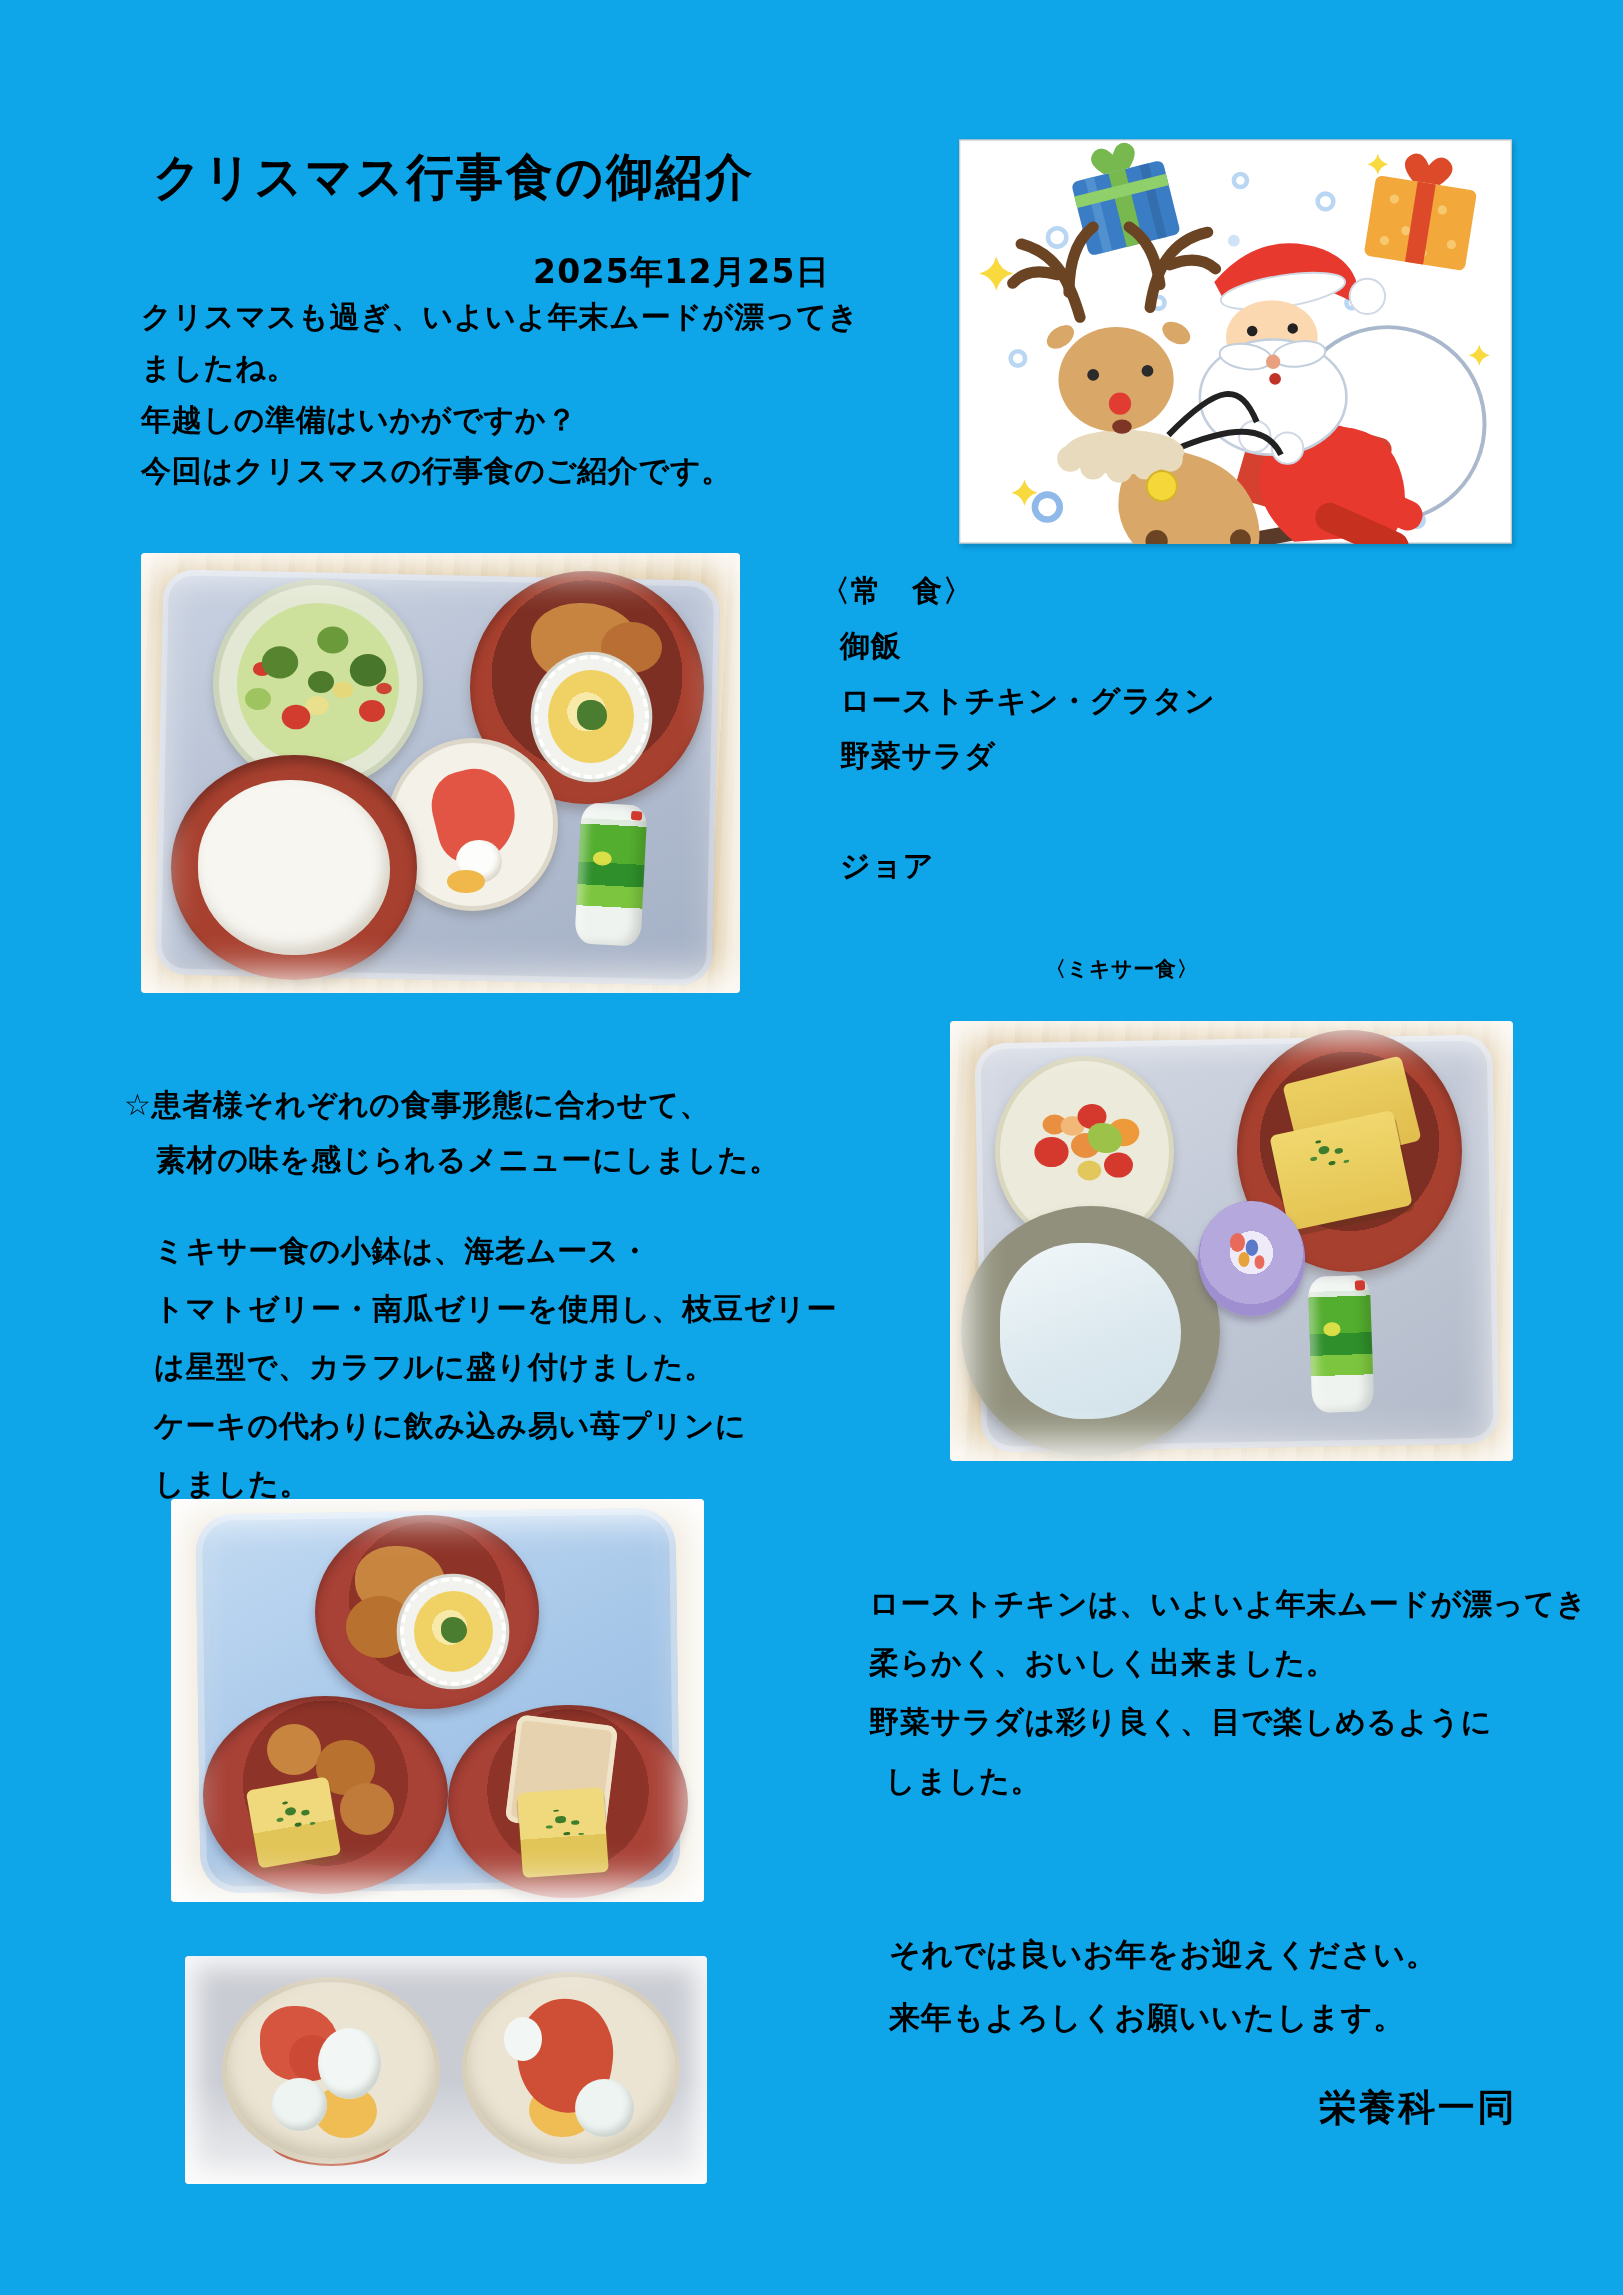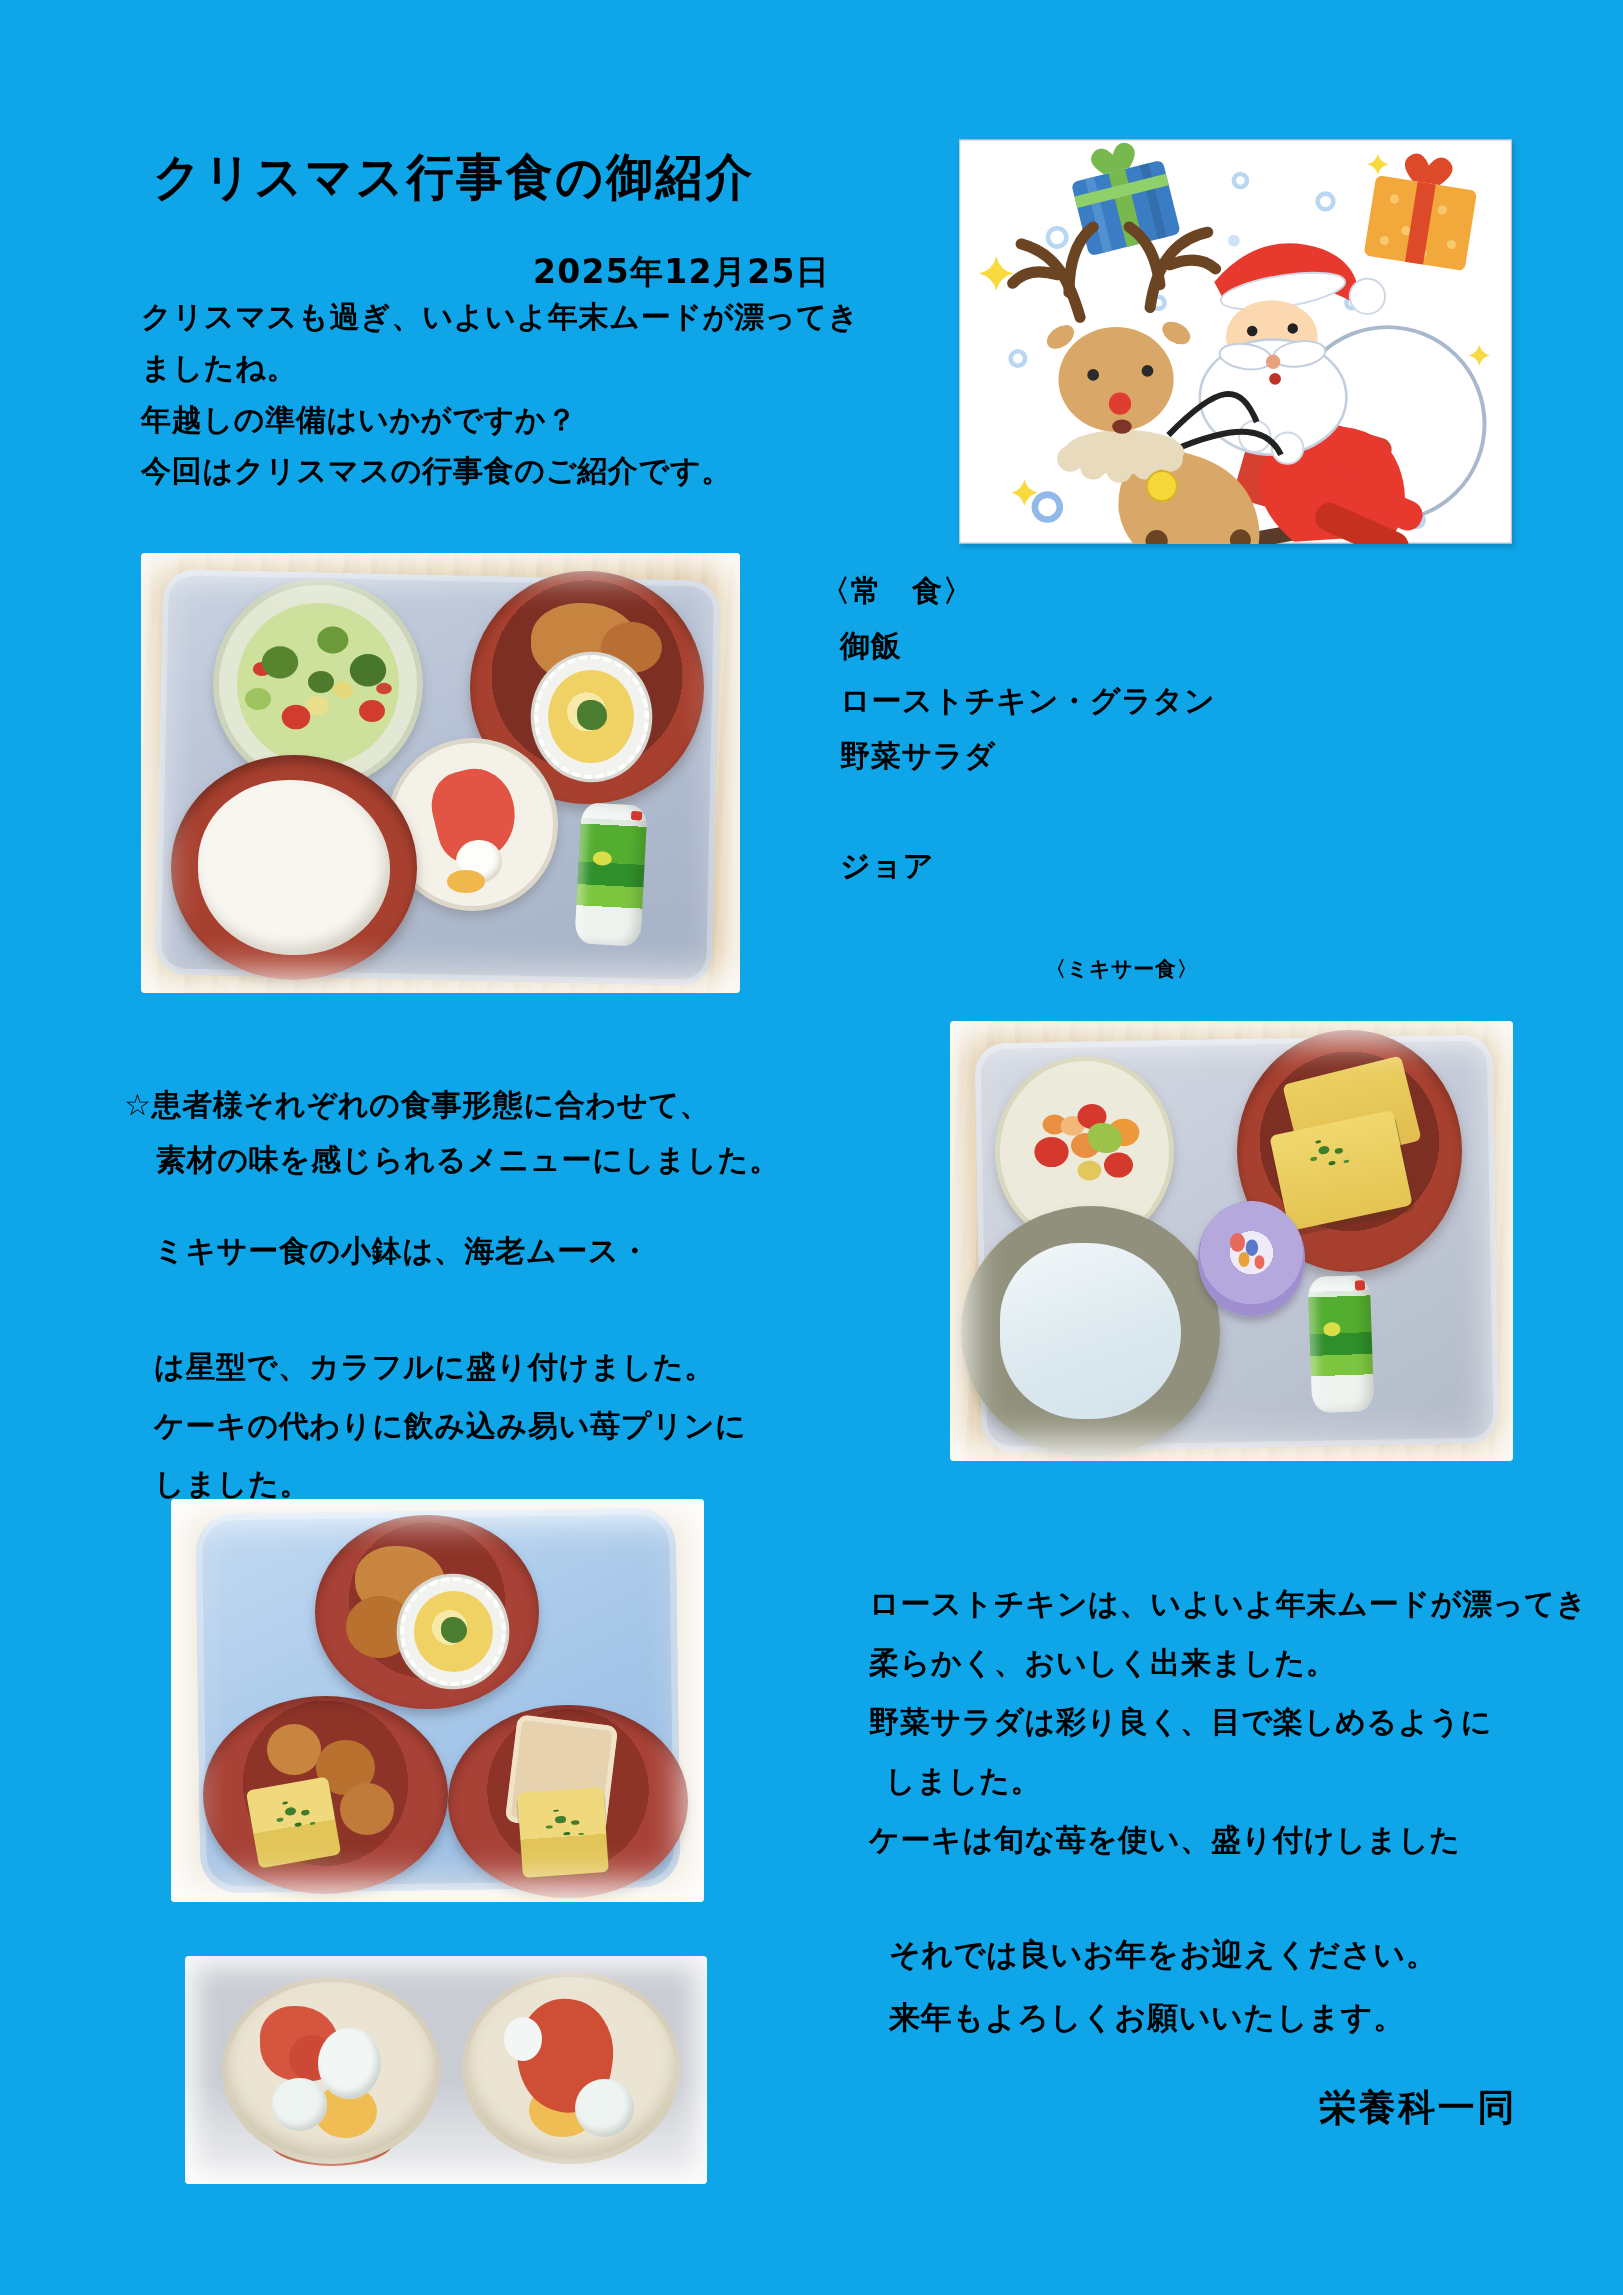--- a/index.html
+++ b/index.html
@@ -243,20 +243,21 @@
       <div class="dot" style="left:30%;top:28%;width:14%;height:16%;background:#e86a5a;box-shadow:14.4px 5.2px 0 -1.3px #5a79c9, 6.5px 17px 0 -2px #e8a23a, 22px 19.6px 0 -2.6px #e86a5a;"></div>
     </div>
     <div class="joie" style="left:64%;top:58%;width:11%;height:31%;transform:rotate(-2deg);"></div>
     <div class="vig"></div>
   </div>
 
   <div class="jp body-line" style="left:124px;top:1090px;">☆患者様それぞれの食事形態に合わせて、</div>
   <div class="jp body-line" style="left:156px;top:1145px;">素材の味を感じられるメニューにしました。</div>
 
   <div class="jp body-line" style="left:154px;top:1236px;">ミキサー食の小鉢は、海老ムース・</div>
+  <div class="jp body-line" style="left:154px;top:1294px;">トマトゼリー・南瓜ゼリーを使用し、枝豆ゼリー</div>
   <div class="jp body-line" style="left:154px;top:1352px;">は星型で、カラフルに盛り付けました。</div>
   <div class="jp body-line" style="left:154px;top:1411px;">ケーキの代わりに飲み込み易い苺プリンに</div>
   <div class="jp body-line" style="left:154px;top:1469px;">しました。</div>
 
   <div class="photo" style="left:171px;top:1499px;width:533px;height:403px;">
     <div style="position:absolute;inset:0;background:#efe8db;"></div>
     <div class="tray" style="left:5%;top:3%;width:90%;height:94%;border-radius:38px;transform:rotate(-0.8deg);
          background:linear-gradient(155deg,#c2daf2 0%,#a5c6e8 55%,#95b9e0 100%);
          box-shadow:inset 0 0 0 6.5px rgba(255,255,255,.3), inset 0 -10.5px 17px rgba(70,100,140,.3);"></div>
     <div class="cir" style="left:27%;top:4%;width:42%;height:48%;background:radial-gradient(circle at 50% 44%,#8e3328 0 50%,#a84136 50% 100%);box-shadow:0 6.5px 9.2px rgba(60,60,80,.3), inset 0 5.2px 10.5px rgba(0,0,0,.25);">
@@ -282,21 +283,20 @@
           <div class="sprk"></div>
         </div>
     </div>
     <div class="vig"></div>
   </div>
 
   <div class="jp body-line" style="left:869px;top:1589px;">ローストチキンは、いよいよ年末ムードが漂ってき</div>
   <div class="jp body-line" style="left:869px;top:1648px;">柔らかく、おいしく出来ました。</div>
   <div class="jp body-line" style="left:869px;top:1707px;">野菜サラダは彩り良く、目で楽しめるように</div>
   <div class="jp body-line" style="left:885px;top:1766px;">しました。</div>
-  <div class="jp body-line" style="left:869px;top:1825px;">ケーキは旬な苺を使い、盛り付けしました</div>
 
   <div class="photo" style="left:185px;top:1956px;width:522px;height:228px;">
     <div style="position:absolute;inset:0;background:linear-gradient(180deg,#c9ccd3 0 55%,#dfe1e5 80%,#ededee 100%);"></div>
     <div class="dot" style="left:16%;top:70%;width:24%;height:22%;background:#bf5a41;"></div>
     <div class="dot" style="left:62%;top:68%;width:24%;height:22%;background:#bf5a41;"></div>
     <div class="cir" style="left:7%;top:9%;width:40%;height:78%;background:#ebe4d3;border:5.2px solid #d8cfba;box-shadow:inset 0 -9.2px 14.4px rgba(150,140,110,.35);">
       <div class="dot" style="left:42%;top:58%;width:30%;height:30%;background:#f0bd55;"></div>
       <div class="dot" style="left:16%;top:14%;width:38%;height:42%;background:#d6553f;border-radius:44% 56% 50% 50%;"></div>
       <div class="dot" style="left:30%;top:30%;width:22%;height:26%;background:#cc4a35;"></div>
       <div class="dot" style="left:44%;top:26%;width:30%;height:40%;background:#f2f7f5;box-shadow:inset -3.9px -5.2px 7.9px #ccd2cc;"></div>

